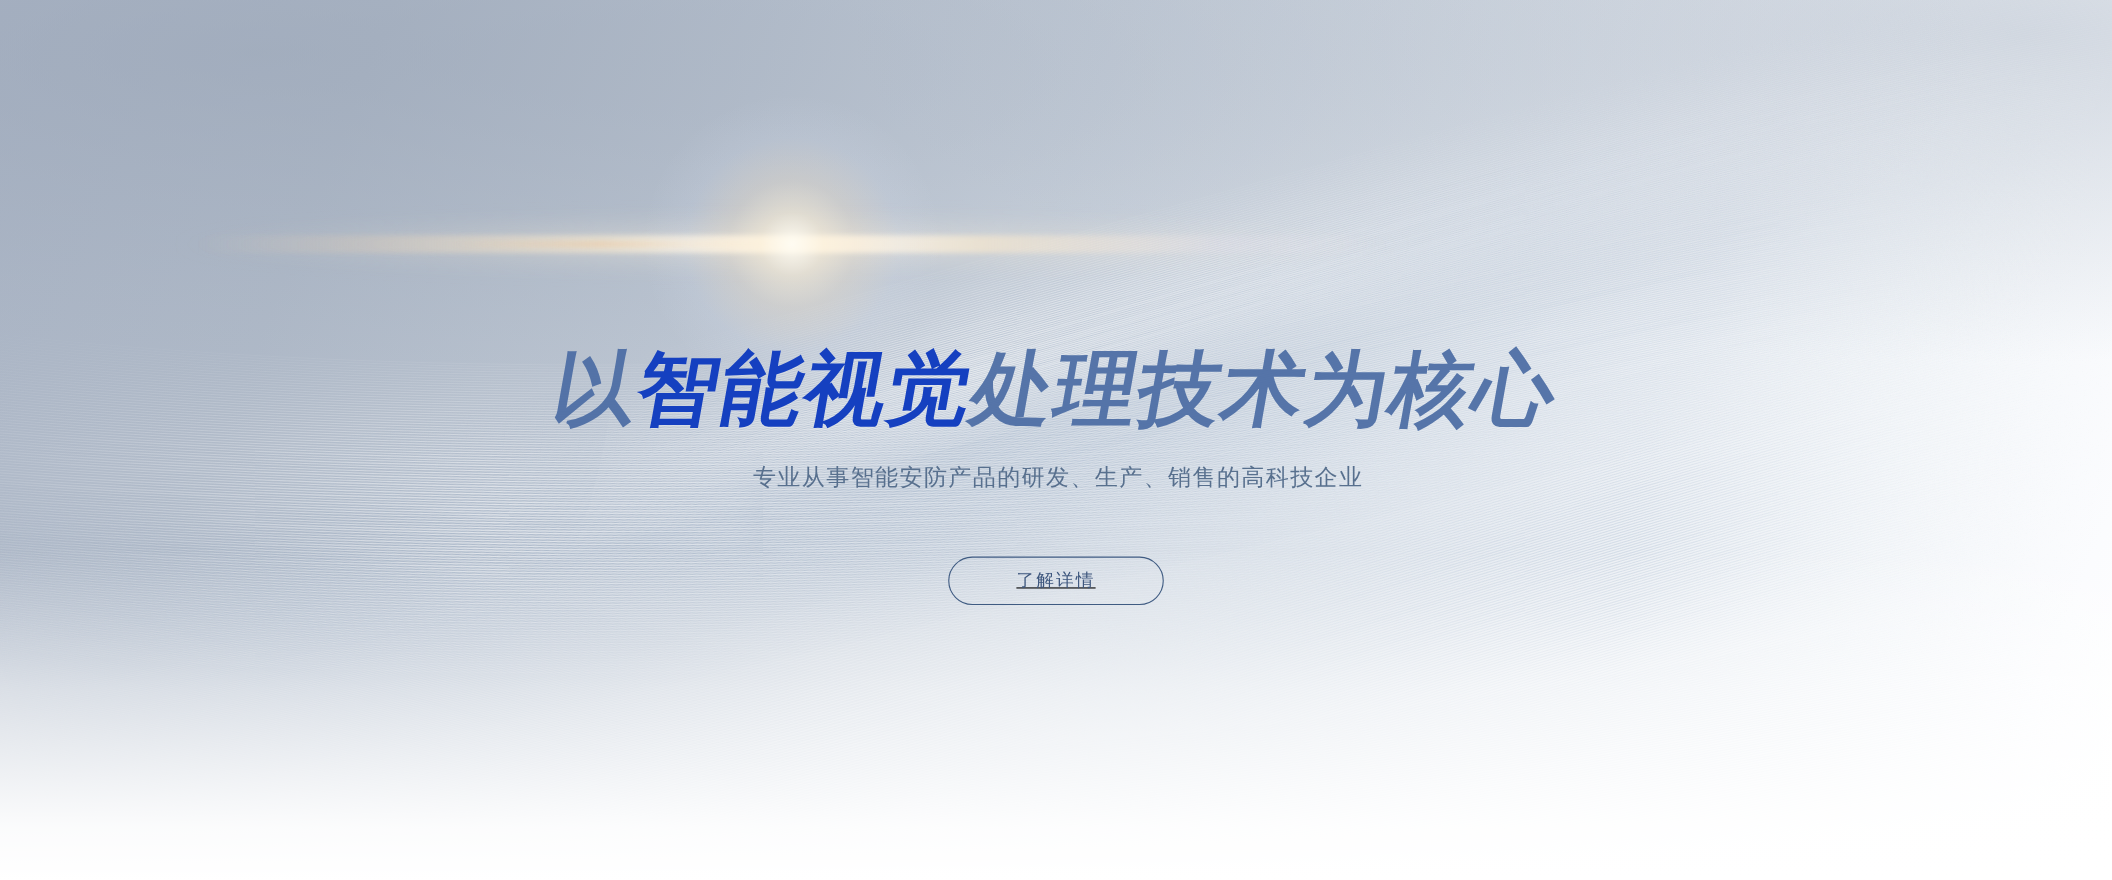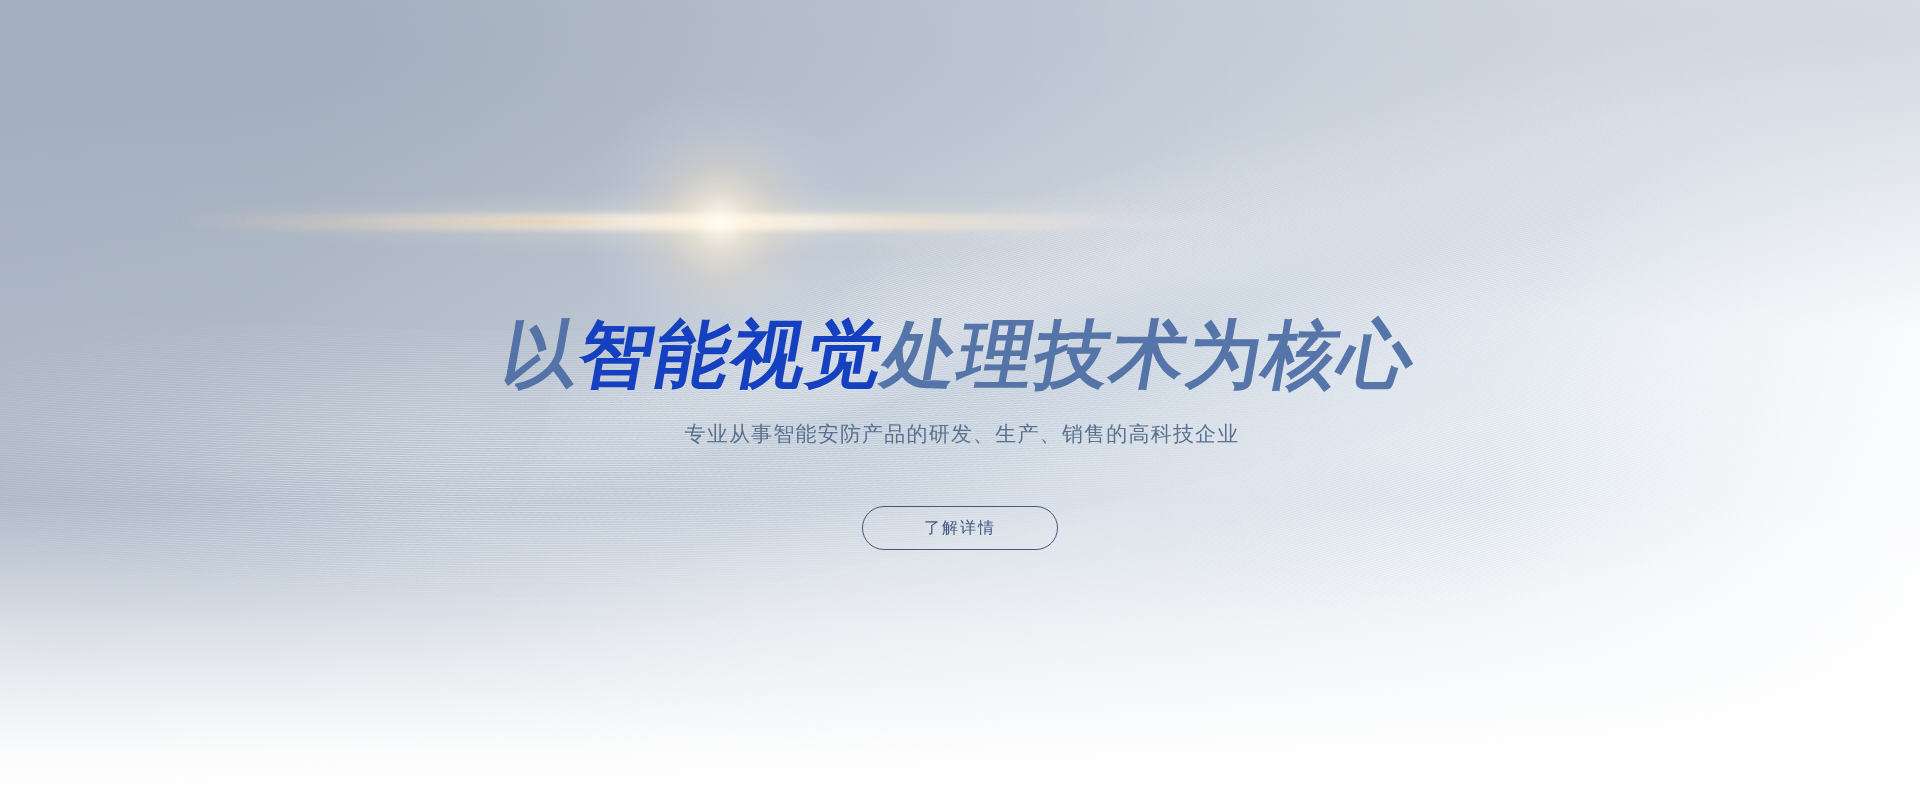--- a/index.html
+++ b/index.html
@@ -162,20 +162,21 @@
     font-family: "DejaVu Sans", "Liberation Sans", sans-serif;
     user-select: none;
   }
 
   .cta-wrap {
     position: absolute;
     top: 506px;
     left: 0; right: 0;
     display: flex;
     justify-content: center;
+    text-decoration: underline;
   }
   .cta-button {
     display: inline-flex;
     align-items: center;
     justify-content: center;
     width: 196px;
     height: 44px;
     border: 1.5px solid #3f5b82;
     border-radius: 24px;
     background: transparent;

